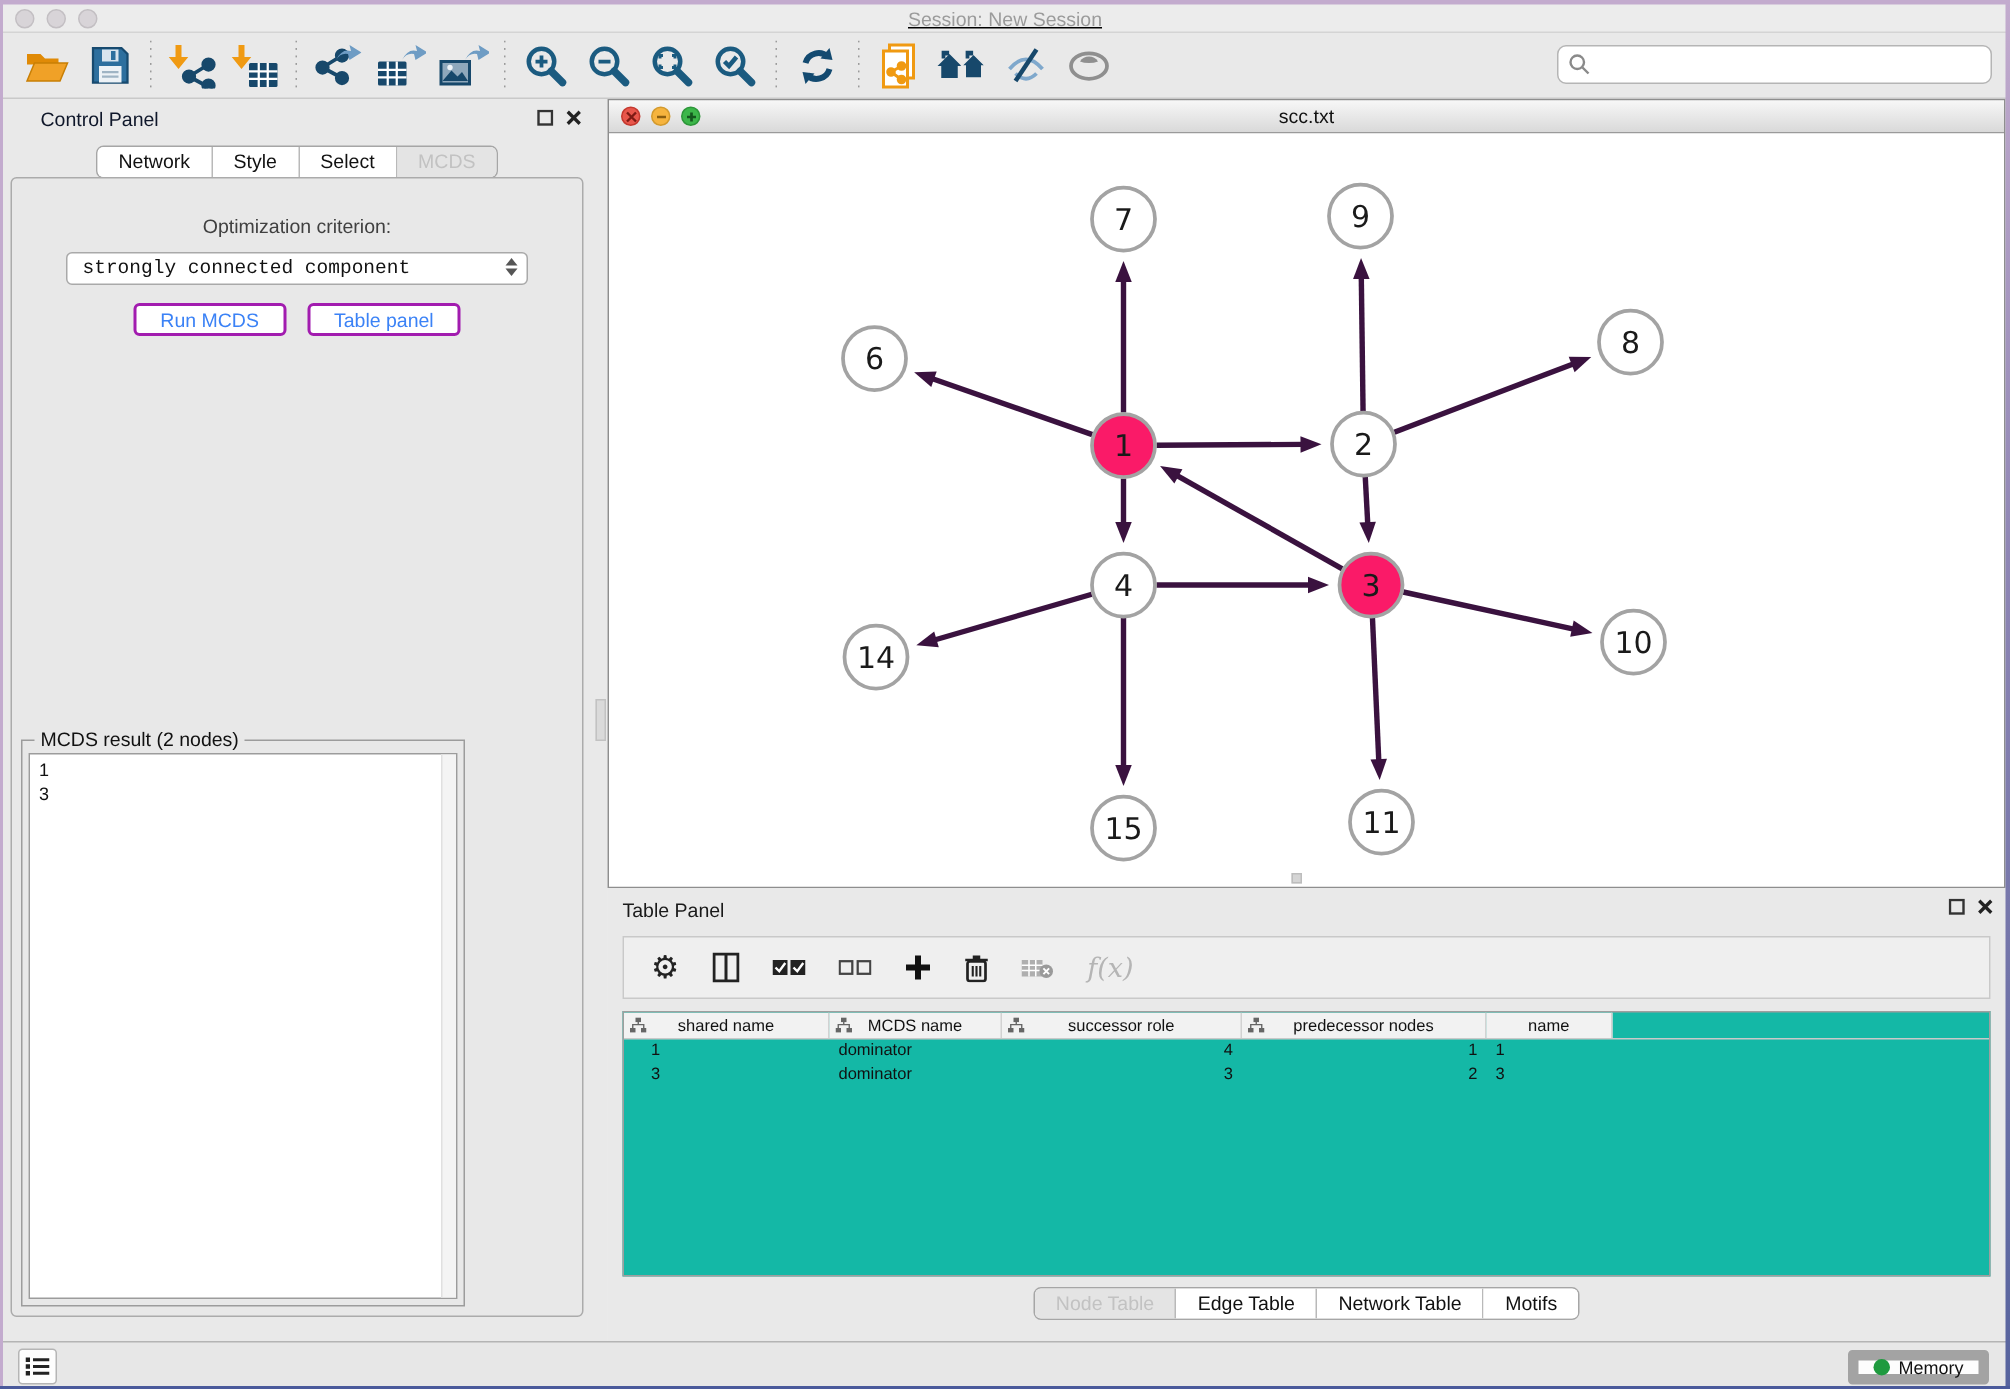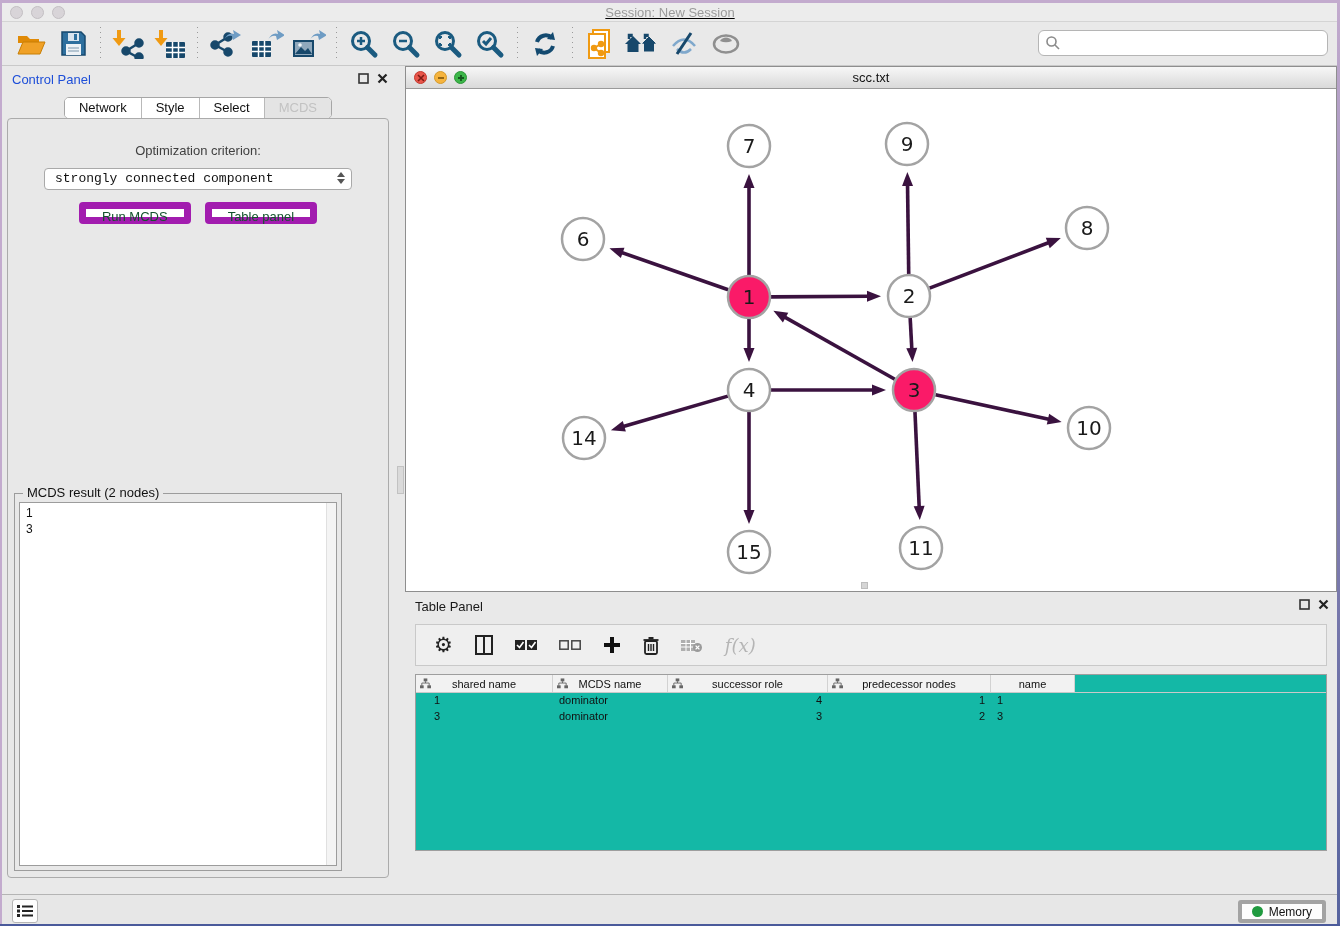--- a/index.html
+++ b/index.html
@@ -21,37 +21,37 @@
   
   .toolbar { position:absolute; left:0; top:22px; width:1340px; height:44px; background:#E9E9E9; border-bottom:1px solid #C9C9C9; display:flex; align-items:center; padding:0 10px; }
   .tb-btn { width:42px; height:36px; display:flex; align-items:center; justify-content:center; }
   .tb-sep { width:1px; height:34px; margin:0 6px; background-image:linear-gradient(#9a9a9a 30%, transparent 30%); background-size:1px 5px; }
   .searchbox { position:absolute; right:12px; top:8px; width:290px; height:26px; background:#fff; border:1px solid #B5B5B5; border-radius:6px; display:flex; align-items:center; padding-left:6px; }
   .searchbox input { border:none; outline:none; flex:1; height:20px; font-size:13px; background:transparent; }
 
   
   .control-panel { position:absolute; left:0; top:66px; width:396px; height:828px; background:#E9E9E9; }
   .cp-header { height:28px; position:relative; }
-  .cp-header .ptitle { position:absolute; left:12px; top:6px; font-size:13px; color:#1d4ed8; }
+  .cp-header .ptitle { position:absolute; left:27px; top:6px; font-size:13px; color:#0f172a; }
   .panel-btns { position:absolute; right:8px; top:7px; display:flex; gap:8px; align-items:center; }
   .tabs-row { position:absolute; left:0; top:31px; width:100%; display:flex; justify-content:center; }
   .seg { display:flex; border:1px solid #A6A6A6; border-radius:5px; overflow:hidden; background:#fff; height:22px; }
   .seg .tab { padding:0 14px; font-size:13px; line-height:20px; color:#111; background:#fff; border-right:1px solid #B9B9B9; cursor:default; }
   .seg .tab:last-child { border-right:none; }
   .seg .tab.active { background:#E4E4E4; color:#C2C2C2; }
   .cp-box { position:absolute; left:7px; top:52px; width:382px; height:760px; border:1px solid #ABABAB; border-radius:4px; background:#E8E8E8; }
   .opt-label { text-align:center; margin-top:24px; font-size:13px; color:#404040; }
   .dropdown { position:relative; margin:10px auto 0; width:308px; height:22px; background:#fff; border:1px solid #A9A9A9; border-radius:4px; font-size:13px; line-height:20px; padding-left:10px; color:#111;font-family:Liberation Mono, monospace; }
   .dropdown .stepper { position:absolute; right:6px; top:3px; display:flex; flex-direction:column; gap:2px; }
   .dropdown .stepper i { display:block; width:0; height:0; border-left:4px solid transparent; border-right:4px solid transparent; }
   .dropdown .stepper i.up { border-bottom:5px solid #555; }
   .dropdown .stepper i.down { border-top:5px solid #555; }
   .btn-row { display:flex; justify-content:center; gap:14px; margin-top:12px; }
-  .push-btn { height:22px; background:#fff; border:7px solid #a21caf; border-radius:4px; font-size:13px; padding:0 16px; color:#14532d; font-family:inherit; }
-  .result-group { position:absolute; left:6px; top:374px; width:328px; height:378px; border:1px solid #9c9c9c; background:#E8E8E8; }
+  .push-btn { height:22px; background:#fff; border:2px solid #a21caf; border-radius:4px; font-size:13px; padding:0 16px; color:#3b82f6; font-family:inherit; }
+  .result-group { position:absolute; left:6px; top:374px; width:296px; height:378px; border:1px solid #9c9c9c; background:#E8E8E8; }
   .result-legend { position:absolute; left:8px; top:-9px; background:#E8E8E8; padding:0 4px; font-size:13px; color:#111; }
   .result-list { position:absolute; left:4px; top:8px; right:4px; bottom:4px; background:#fff; border:1px solid #9c9c9c; font-size:12px; color:#111; padding:2px 0 0 6px; }
   .result-list .scroll { position:absolute; right:0; top:0; bottom:0; width:10px; background:#F4F4F4; border-left:1px solid #E0E0E0; }
   .result-list div { line-height:16px; }
 
   
   .v-splitter { position:absolute; left:396px; top:66px; width:9px; height:828px; background:#E9E9E9; }
   .v-splitter .handle { position:absolute; left:1px; top:400px; width:7px; height:28px; background:#DADADA; border:1px solid #C2C2C2; }
 
   
@@ -83,21 +83,21 @@
   .tbl-row { display:flex; height:16px; font-size:11px; color:#111; }
   .tbl-row .cell { padding:1px 6px; overflow:hidden; white-space:nowrap; }
   .c0 { width:137px; } .c1 { width:115px; } .c2 { width:160px; } .c3 { width:163px; } .c4 { width:84px; }
   .cell.num { text-align:right; }
   .cell.first { padding-left:18px; }
   .tp-tabs { position:absolute; left:0; right:0; top:266px; display:flex; justify-content:center; }
 
   
   .statusbar { position:absolute; left:0; top:894px; width:1340px; height:32px; background:#E7E7E7; border-top:1px solid #B4B4B4; }
   .status-left-btn { position:absolute; left:12px; top:4px; width:26px; height:24px; background:#FDFDFD; border:1px solid #B5B5B5; border-radius:3px; display:flex; align-items:center; justify-content:center; }
-  .memory-btn { position:absolute; right:14px; top:5px; height:23px; background:#FDFDFD; border:4px solid #a3a3a3; border-radius:3px; display:flex; align-items:center; gap:6px; padding:0 10px; font-size:12px; color:#111; }
+  .memory-btn { position:absolute; right:14px; top:5px; height:23px; background:#FDFDFD; border:7px solid #a3a3a3; border-radius:3px; display:flex; align-items:center; gap:6px; padding:0 10px; font-size:12px; color:#111; }
   .memory-dot { width:11px; height:11px; border-radius:50%; background:#1F9A3F; }
 </style>
 </head>
 <body>
 
 <div class="frame-top"></div>
 <div class="frame-left"></div>
 <div class="frame-right"></div>
 <div class="frame-bottom"></div>
 
@@ -560,20 +560,28 @@
       <div class="cell c4">1</div>
     </div>
     <div class="tbl-row">
       <div class="cell c0 first">3</div>
       <div class="cell c1">dominator</div>
       <div class="cell c2 num">3</div>
       <div class="cell c3 num">2</div>
       <div class="cell c4">3</div>
     </div>
   </div>
+  <div class="tp-tabs">
+    <div class="seg">
+      <div class="tab active">Node Table</div>
+      <div class="tab">Edge Table</div>
+      <div class="tab">Network Table</div>
+      <div class="tab">Motifs</div>
+    </div>
+  </div>
 </div>
 
 <div class="statusbar">
   <div class="status-left-btn">
     <svg width="16" height="14" viewBox="0 0 16 14">
       <g fill="#222">
         <rect x="0" y="1" width="3" height="3"></rect>
           <rect x="5" y="1.5" width="11" height="2"></rect>
         <rect x="0" y="5.5" width="3" height="3"></rect>
           <rect x="5" y="6" width="11" height="2"></rect>

